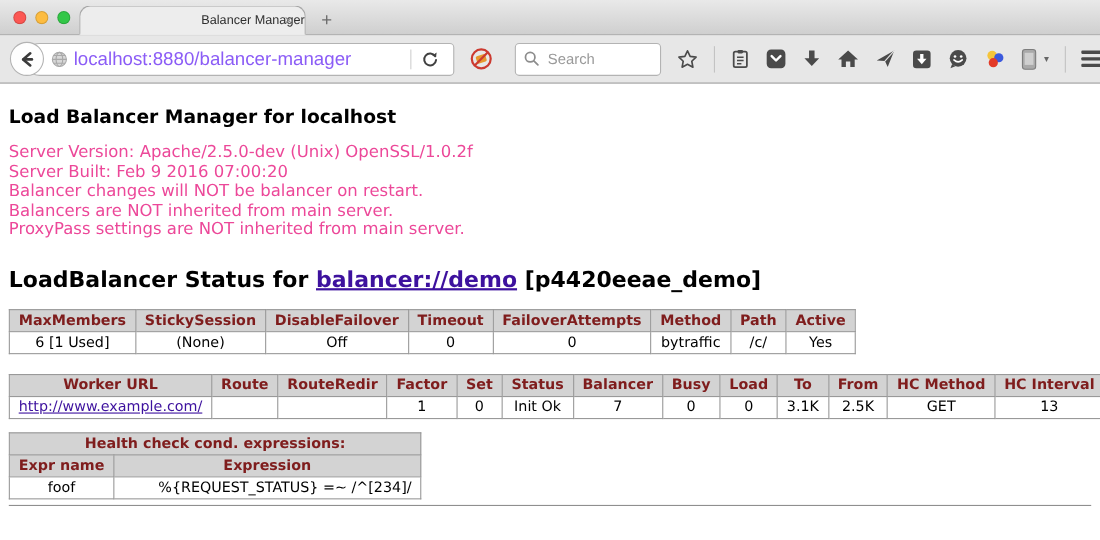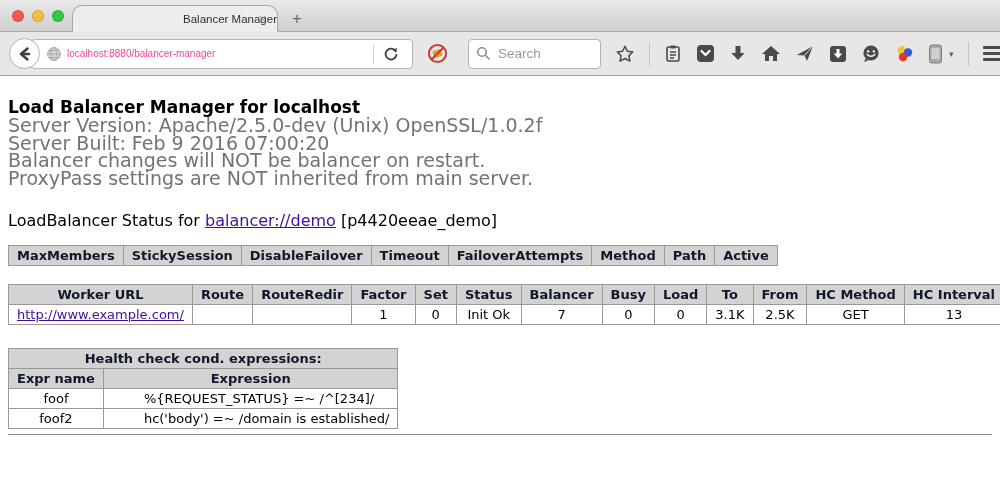--- a/index.html
+++ b/index.html
@@ -48,21 +48,21 @@
     display:flex; align-items:center; justify-content:center;
     position:relative; z-index:2; flex:none;
   }
   .url-field {
     display:flex; align-items:center; height:30px; width:392px; flex:none;
     background:#fff; border:1px solid #b3b3b3; border-radius:15px 4px 4px 15px;
     margin-left:-19px; padding:0 4px 0 24px;
   }
   .url-input {
     flex:1; border:0; outline:0; background:transparent;
-    font-family:"Liberation Sans", sans-serif; font-size:10px; color:#ec4899; padding:0 5px;
+    font-family:"Liberation Sans", sans-serif; font-size:17px; color:#8b5cf6; padding:0 5px;
   }
   .divider-v { width:1px; height:18px; background:#cfcfcf; flex:none; }
   .icon-btn { display:flex; align-items:center; justify-content:center; flex:none; }
   .reload-btn { padding:0 9px; }
   .blocked-btn { margin:0 10px 0 14px; }
 
   .search-field {
     display:flex; align-items:center; gap:5px; height:30px; width:133px; flex:none;
     background:#fff; border:1px solid #b3b3b3; border-radius:4px; padding:0 7px;
     margin-left:10px;
@@ -76,31 +76,31 @@
   .toolbar-icons { display:flex; align-items:center; gap:14px; margin-left:14px; }
   .sep { width:1px; height:24px; background:#c3c3c3; flex:none; }
   .caret { font-size:9px; color:#666; margin-left:-8px; font-family:"DejaVu Sans",sans-serif; }
 
   .hamburger { display:flex; flex-direction:column; gap:3px; }
   .hamburger i { width:18px; height:3px; background:#4a4a4a; border-radius:1px; }
 
   
   .content { padding:0 8px; color:#000; }
   .page-title { font-size:17px; font-weight:bold; margin:21px 0 0 0; letter-spacing:0; }
-  .info { font-size:19px; line-height:17.5px; color:#737373; }
-  .status-heading { font-size:16px; font-weight:normal; margin:24px 0 0 0; }
+  .info { margin-top:13px; font-size:15px; line-height:17.5px; color:#ec4899; }
+  .status-heading { font-size:20px; font-weight:bold; margin:24px 0 0 0; }
   a.plink { color:#3d119e; text-decoration:underline; }
 
   table { border-collapse:collapse; margin-top:15px; font-size:13px; }
   th,td { border:1px solid #999999; padding:2px 8px; text-align:center; white-space:nowrap; height:20px; }
-  th { background:#d3d3d3; font-weight:bold; color:#0f172a; }
+  th { background:#d3d3d3; font-weight:bold; color:#7f1d1d; }
   td { background:#fff; }
   td.left, th.left { text-align:center; }
   #worker-table { margin-top:18px; }
-  #health-table { margin-top:23px; }
+  #health-table { margin-top:12px; }
   #health-table td.expr { text-align:left;padding-left:40px; }
 
   hr.page-rule { border:0; border-top:1px solid #8f8f8f; margin:5px 0 0 0; }
 
   svg { display:block; }
 </style>
 </head>
 <body>
 
 <div class="titlebar">
@@ -232,40 +232,51 @@
 </div>
 
 <div class="content">
 
   <h1 class="page-title">Load Balancer Manager for localhost</h1>
 
   <div class="info">
     <div>Server Version: Apache/2.5.0-dev (Unix) OpenSSL/1.0.2f</div>
     <div>Server Built: Feb 9 2016 07:00:20</div>
     <div>Balancer changes will NOT be balancer on restart.</div>
+    <div>Balancers are NOT inherited from main server.</div>
     <div>ProxyPass settings are NOT inherited from main server.</div>
   </div>
 
   <h3 class="status-heading">
     <span>LoadBalancer Status for</span>
     <a class="plink" href="#">balancer://demo</a>
     <span>[p4420eeae_demo]</span>
   </h3>
 
   <table id="balancer-table">
     <tbody>
         <tr>
       <th>MaxMembers</th>
       <th>StickySession</th>
       <th>DisableFailover</th>
       <th>Timeout</th>
       <th>FailoverAttempts</th>
       <th>Method</th>
       <th>Path</th>
       <th>Active</th>
+    </tr>
+    <tr>
+      <td>6 [1 Used]</td>
+      <td>(None)</td>
+      <td>Off</td>
+      <td>0</td>
+      <td>0</td>
+      <td>bytraffic</td>
+      <td>/c/</td>
+      <td>Yes</td>
     </tr>
   </tbody>
     </table>
 
   <table id="worker-table">
     <tbody>
         <tr>
       <th>Worker URL</th>
       <th>Route</th>
       <th>RouteRedir</th>
@@ -308,21 +319,17 @@
       <th colspan="2">Health check cond. expressions:</th>
     </tr>
     <tr>
       <th>Expr name</th>
       <th>Expression</th>
     </tr>
     <tr>
       <td>foof</td>
       <td class="expr">%{REQUEST_STATUS} =~ /^[234]/</td>
     </tr>
-    <tr>
-      <td>foof2</td>
-      <td class="expr">hc('body') =~ /domain is established/</td>
-    </tr>
   </tbody>
     </table>
 
   <hr class="page-rule">
 </div>
 
 </body></html>

